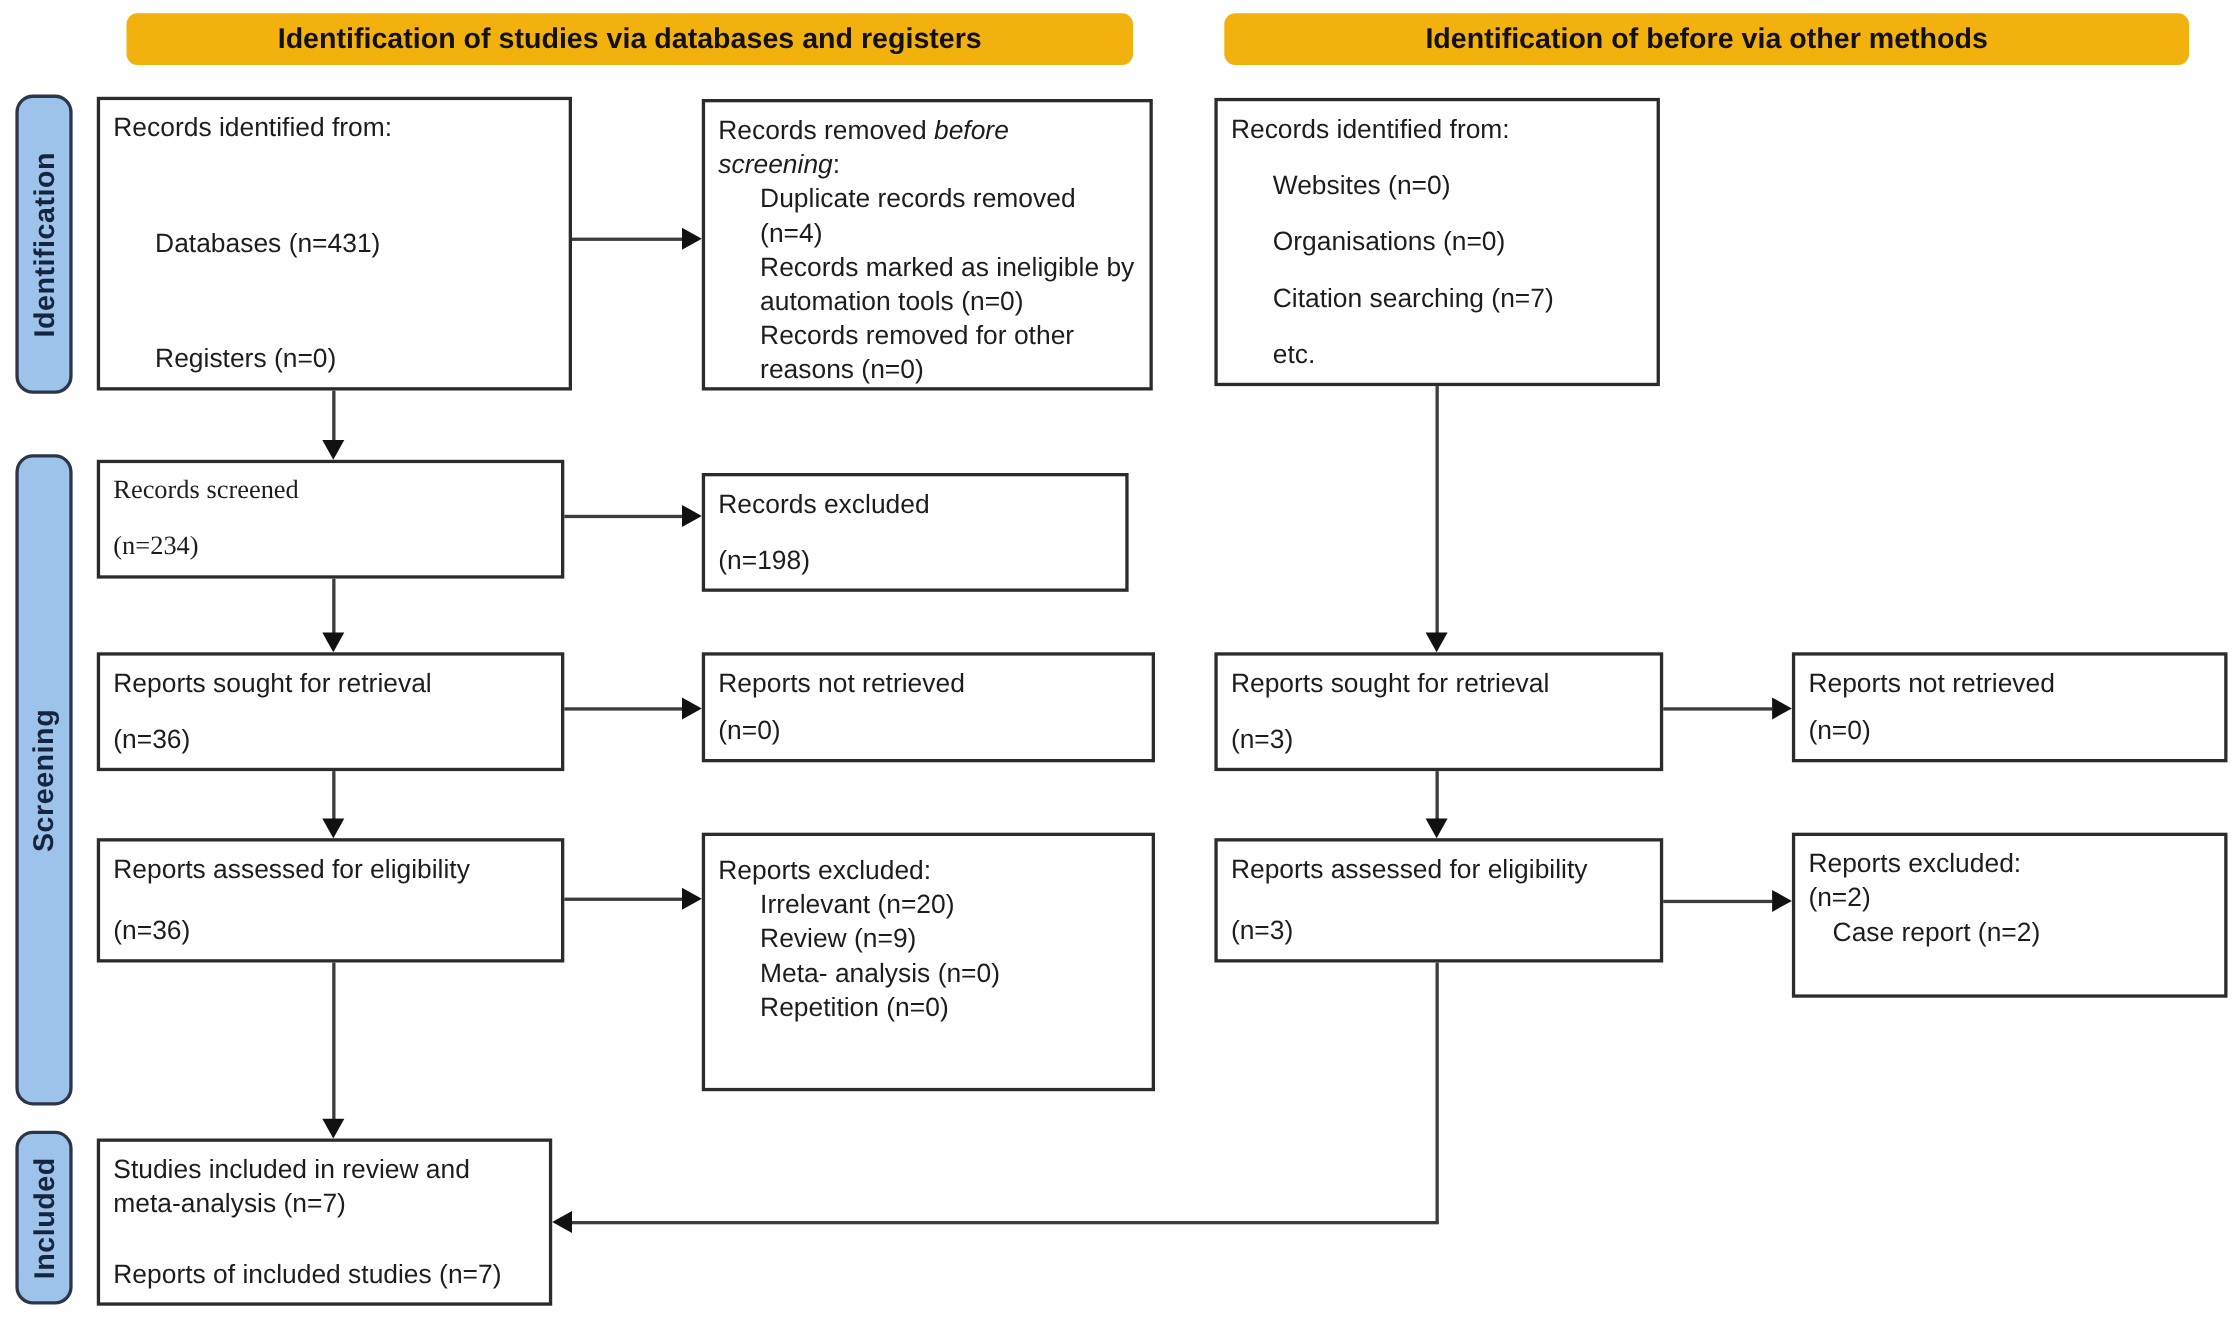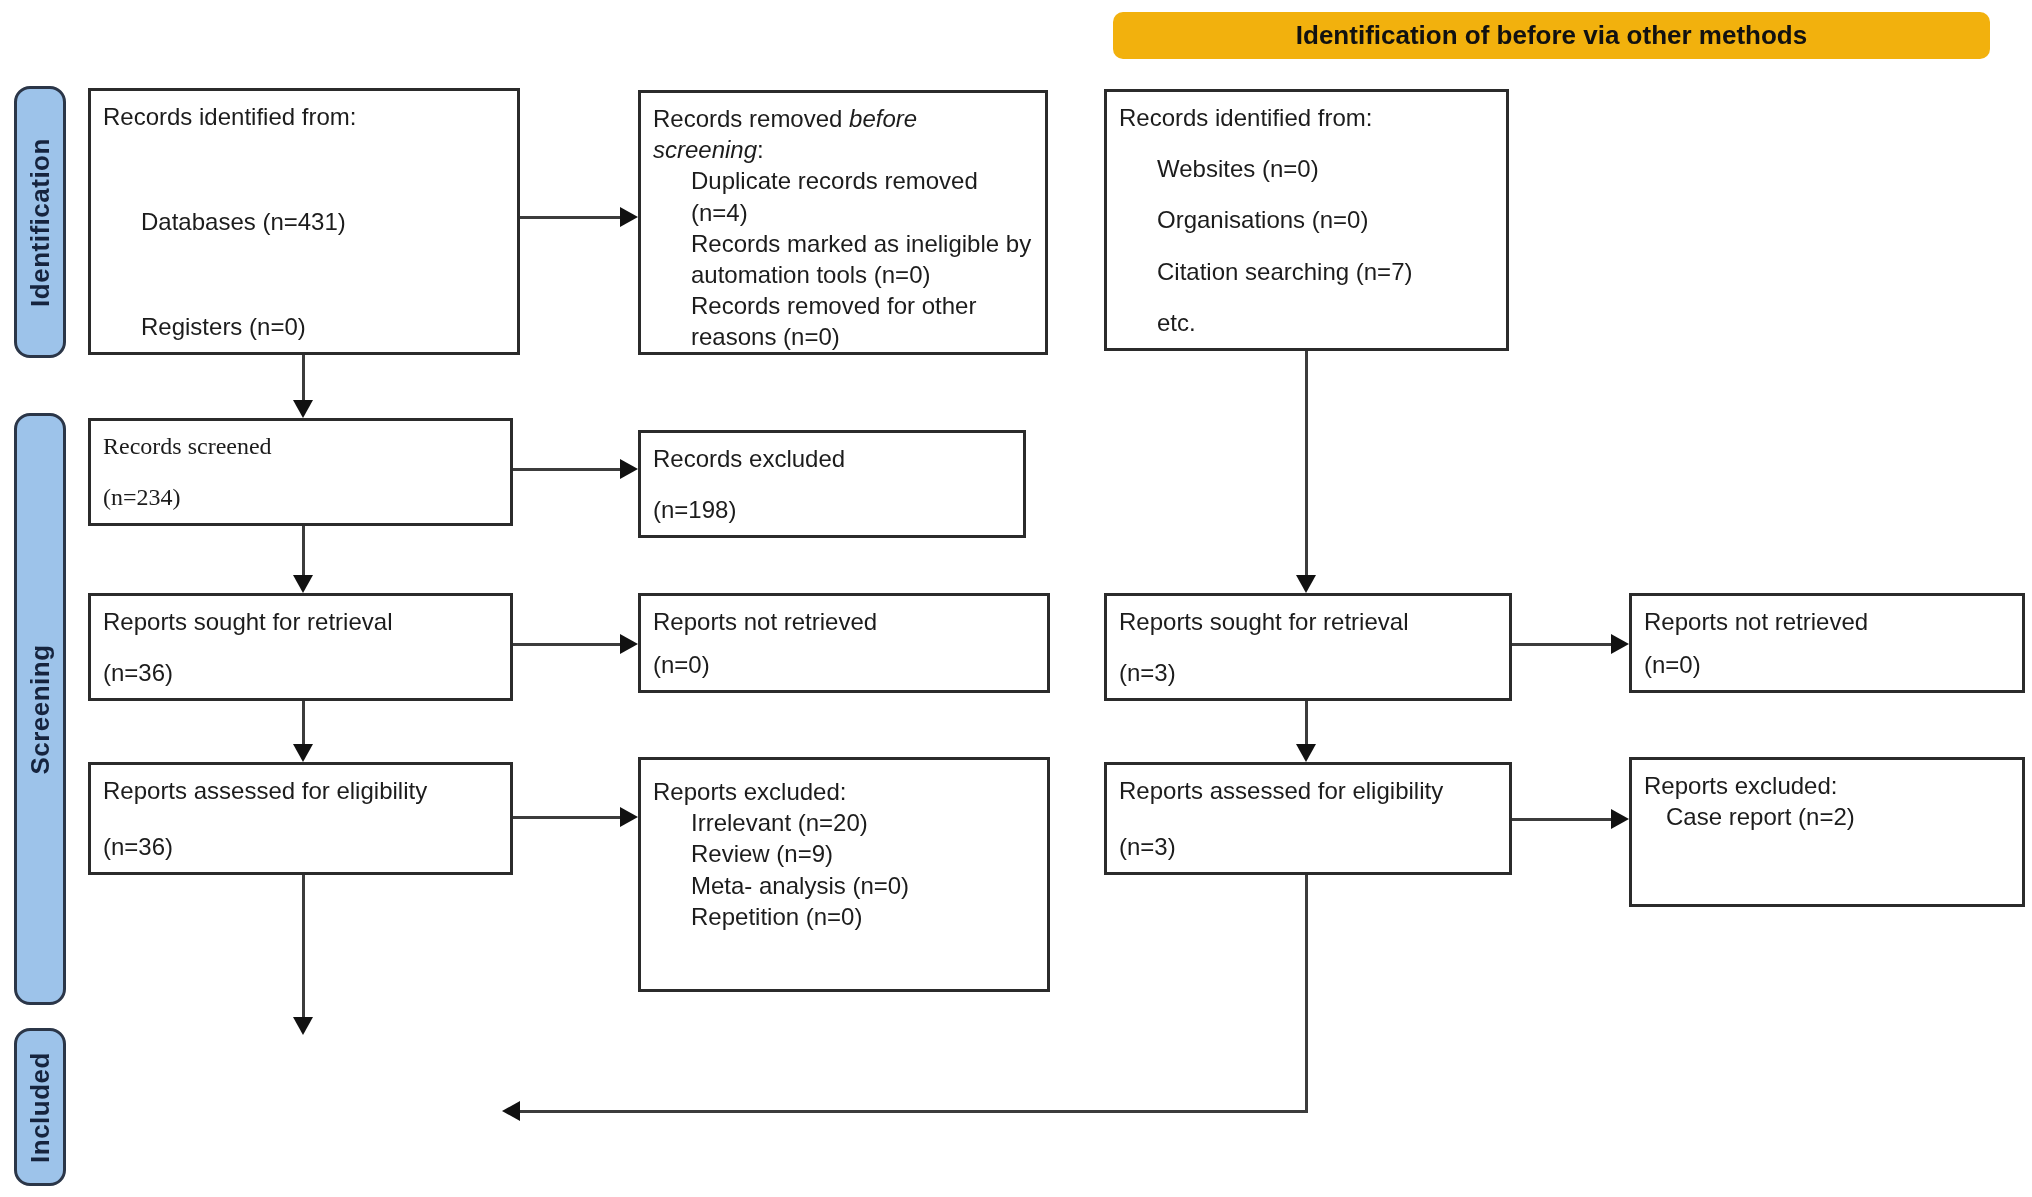--- a/index.html
+++ b/index.html
@@ -83,20 +83,21 @@
     border-right: 10px solid transparent;
     border-top: 18px solid #111111;
   }
   em { font-style: italic; }
 </style>
 </head>
 <body>
 
 <div id="canvas">
 
+  <div class="banner" style="left:115px; top:12px; width:915px; height:47px;">Identification of studies via databases and registers</div>
   <div class="banner" style="left:1113px; top:12px; width:877px; height:47px;">Identification of before via other methods</div>
 
   <div class="stage" style="left:14px; top:86px; width:52px; height:272px;">
     <span>Identification</span>
   </div>
   <div class="stage" style="left:14px; top:413px; width:52px; height:592px;">
     <span>Screening</span>
   </div>
   <div class="stage" style="left:14px; top:1028px; width:52px; height:158px;">
     <span>Included</span>
@@ -143,20 +144,24 @@
   </div>
 
   <div class="box pad-top" style="left:638px; top:757px; width:412px; height:235px;">
     <div>Reports excluded:</div>
     <div class="indent">Irrelevant (n=20)</div>
     <div class="indent">Review (n=9)</div>
     <div class="indent">Meta- analysis (n=0)</div>
     <div class="indent">Repetition (n=0)</div>
   </div>
 
+  <div class="box vcenter" style="left:88px; top:1035px; width:414px; height:152px;">
+    <div>Studies included in review and meta-analysis (n=7)</div>
+    <div>Reports of included studies (n=7)</div>
+  </div>
 
   <div class="box vcenter" style="left:1104px; top:89px; width:405px; height:262px;">
     <div>Records identified from:</div>
     <div class="indent">Websites (n=0)</div>
     <div class="indent">Organisations (n=0)</div>
     <div class="indent">Citation searching (n=7)</div>
     <div class="indent">etc.</div>
   </div>
 
   <div class="box vcenter" style="left:1104px; top:593px; width:408px; height:108px;">
@@ -169,20 +174,21 @@
     <div>(n=0)</div>
   </div>
 
   <div class="box vcenter" style="left:1104px; top:762px; width:408px; height:113px;">
     <div>Reports assessed for eligibility</div>
     <div>(n=3)</div>
   </div>
 
   <div class="box" style="left:1629px; top:757px; width:396px; height:150px;">
     <div>Reports excluded:</div>
+    <div>(n=2)</div>
     <div class="indent2">Case report (n=2)</div>
   </div>
 
   <div class="hline" style="left:520px; top:216px; width:102px;"></div>
   <div class="arr-right" style="left:620px; top:207px;"></div>
 
   <div class="vline" style="left:302px; top:355px; height:46px;"></div>
   <div class="arr-down" style="left:293px; top:400px;"></div>
 
   <div class="hline" style="left:513px; top:468px; width:109px;"></div>

